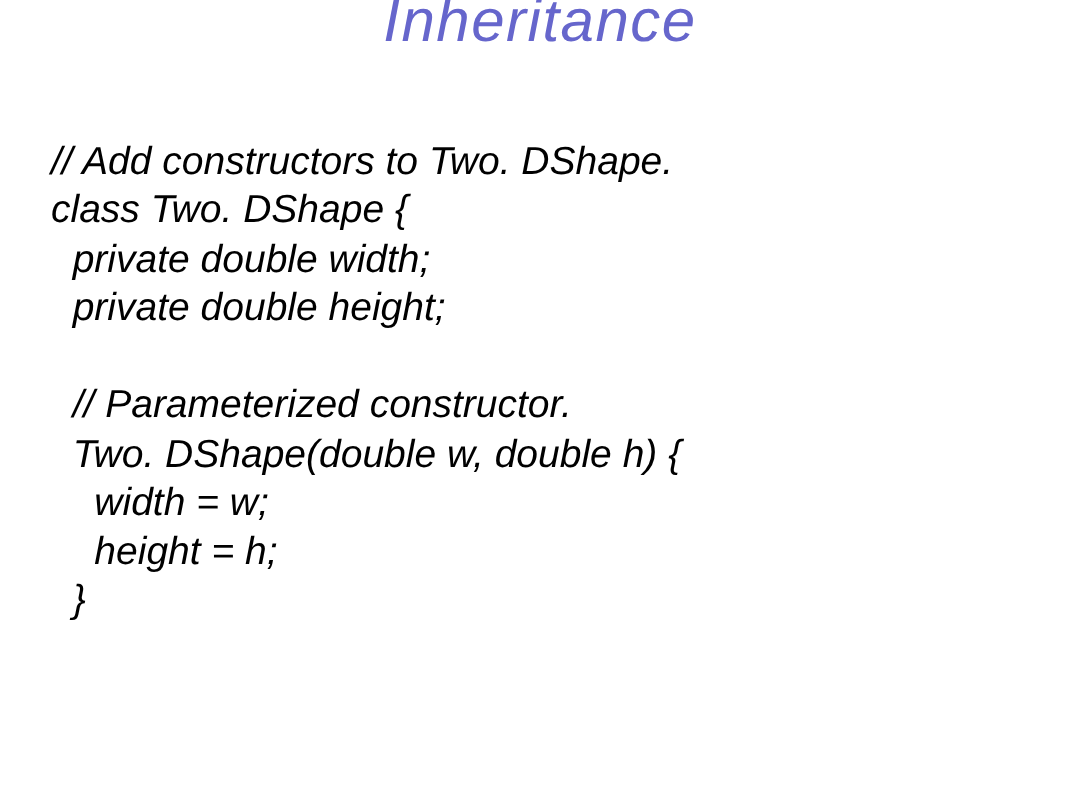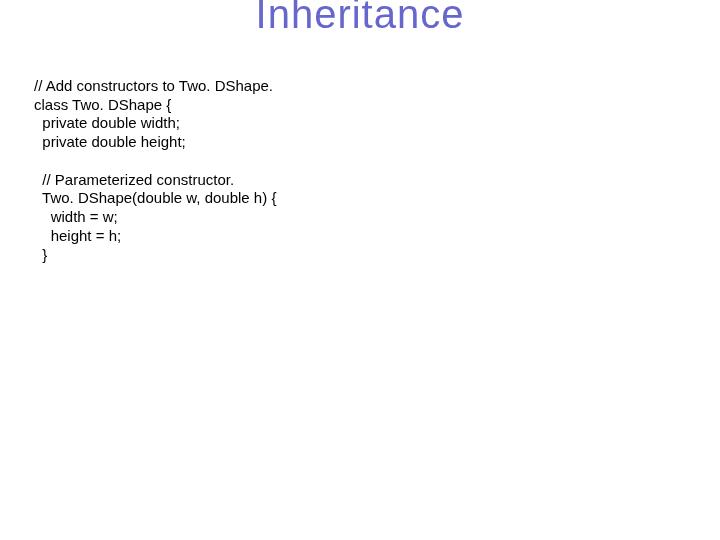--- a/index.html
+++ b/index.html
@@ -9,38 +9,39 @@
     height: 540px;
     background: #ffffff;
     overflow: hidden;
   }
   .slide {
     position: relative;
     width: 720px;
     height: 435px;
     font-family: Arial, Helvetica, sans-serif;
     color: #000000;
+    font-style: italic;
   }
   .title {
     position: absolute;
     top: -8px;
     left: 0;
     width: 100%;
     text-align: center;
     font-family: "Comic Sans MS", "Comic Sans", cursive, sans-serif;
     font-size: 40px;
     color: #6666cc; 
     letter-spacing: 1px;
   }
   .code {
     position: absolute;
     top: 58px;
     left: 34px;
     font-family: Arial, Helvetica, sans-serif;
-    font-size: 15px;
+    font-size: 26px;
     line-height: 1.25;
     white-space: pre;
     color: #000000;
   }
 </style>
 </head>
 <body>
 
 <div class="slide">
   <div class="title">Inheritance</div>

